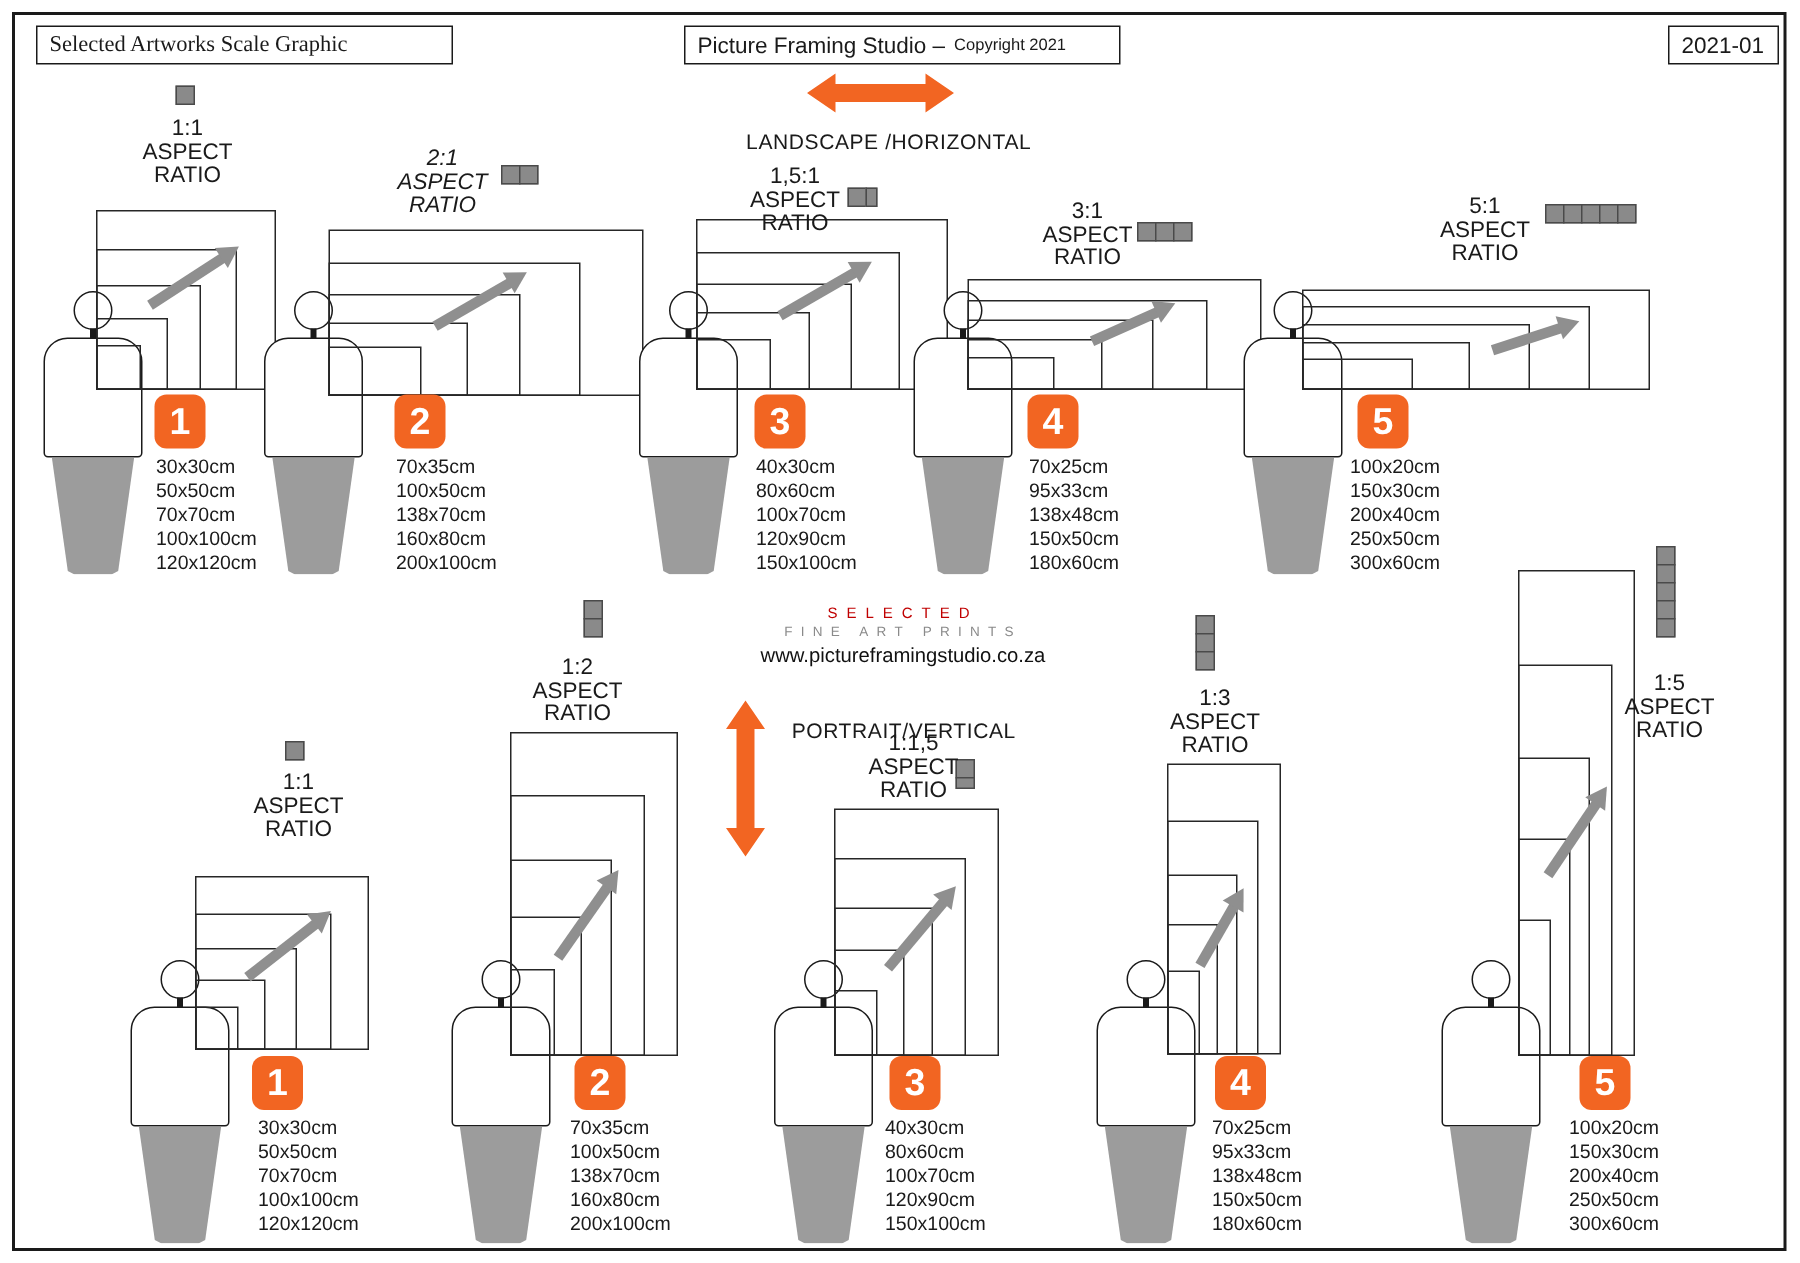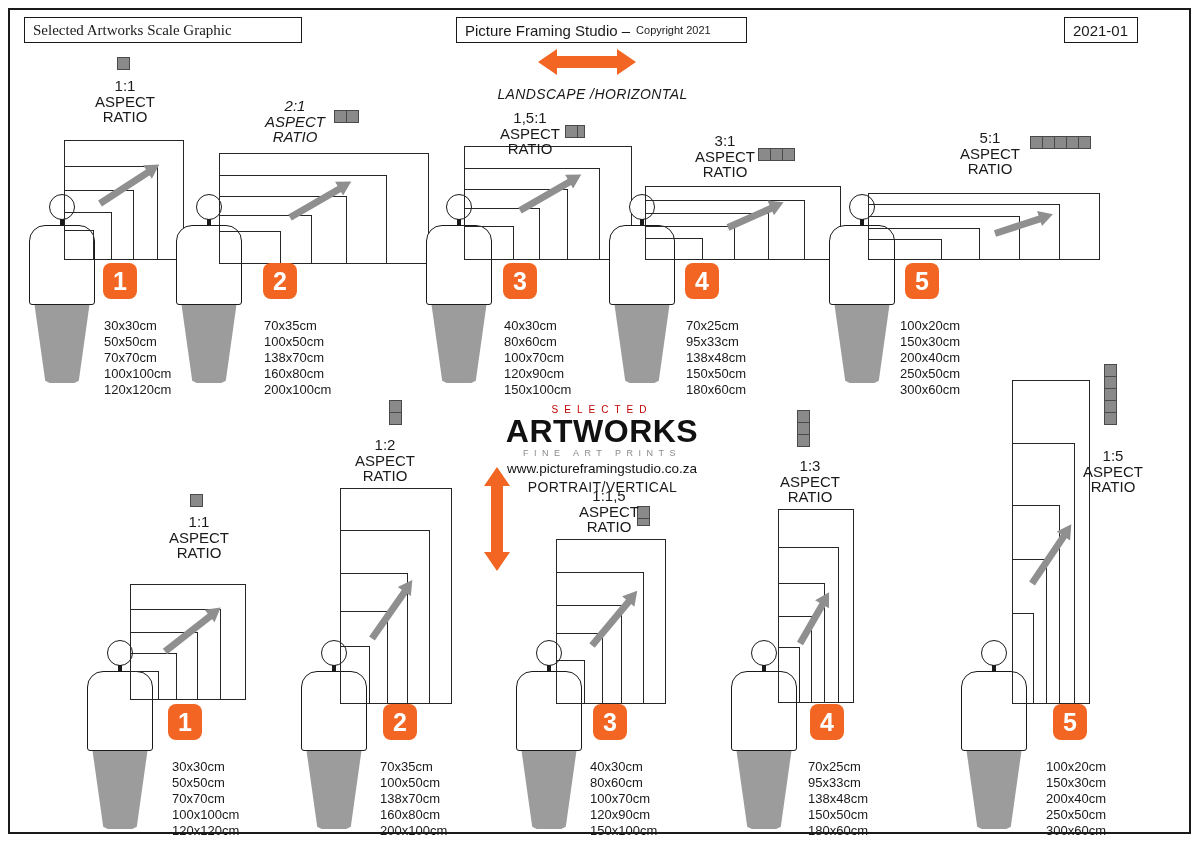--- a/index.html
+++ b/index.html
@@ -8,21 +8,21 @@
   .page-border { position:absolute; left:8px; top:8px; width:1183px; height:826px; border:2.5px solid #1a1a1a; pointer-events:none; }
   .hbox { position:absolute; top:17px; height:26px; border:1.5px solid #1a1a1a; background:#fff; display:flex; align-items:center; padding:0 8px; font-size:15px; white-space:nowrap; }
   .hbox .sub { font-size:11px; margin-left:6px; }
   .frame { position:absolute; border:1.5px solid #262626; background:transparent; }
   .person { position:absolute; width:72px; height:190px; }
   .p-head { position:absolute; left:23px; top:0; width:26px; height:26px; border-radius:50%; background:#fff; border:1.7px solid #1a1a1a; }
   .p-neck { position:absolute; left:34px; top:25px; width:4px; height:7px; background:#1a1a1a; }
   .p-torso { position:absolute; left:3px; top:31px; width:66px; height:80px; background:#fff; border:1.7px solid #1a1a1a; border-radius:16px 16px 3px 3px; }
   .p-lower { position:absolute; left:8px; top:111px; width:56px; height:78px; background:#9c9c9c; clip-path:polygon(1% 0,99% 0,80% 97%,72% 100%,28% 100%,20% 97%); }
   .badge { position:absolute; width:34px; height:36px; background:var(--orange,#F26522); border-radius:8px; color:#fff; font-weight:bold; font-size:25px; display:flex; align-items:center; justify-content:center; }
-  .sizes { position:absolute; font-size:13px; line-height:16px;margin-top:15px; }
+  .sizes { position:absolute; font-size:13px; line-height:16px; }
   .ratio-label { position:absolute; width:70px; font-size:15px; line-height:15.5px; text-align:center; }
   .cells { position:absolute; display:flex; }
   .cells.v { flex-direction:column; }
   .cell { width:13px; height:13px; background:#8a8a8a; border:1px solid #4a4a4a; flex:none; }
   .cells.h .cell + .cell { margin-left:-1px; }
   .cells.v .cell + .cell { margin-top:-1px; }
   .cell.half-w { width:8px; } .cell.half-h { height:8px; }
   .diag-arrow { position:absolute; width:58px; height:7px; background:#8f8f8f; transform-origin:left center; }
   .diag-arrow::after { content:""; position:absolute; right:-13px; top:-5px; width:0; height:0;
     border-left:14px solid #8f8f8f; border-top:8.5px solid transparent; border-bottom:8.5px solid transparent; }
@@ -40,31 +40,31 @@
 <div class="page-border"></div>
 
 <div>
   <div class="hbox" style="left:24px; width:278px;font-family:Liberation Serif, serif;">
     <span>Selected Artworks Scale Graphic</span>
   </div>
   <div class="hbox" style="left:456px; width:291px;">
     <span>Picture Framing Studio –</span>
     <span class="sub">Copyright 2021</span>
   </div>
-  <div class="hbox" style="left:1064px; width:74px;text-align:right;">
+  <div class="hbox" style="left:1112px; width:74px;text-align:right;">
     <span>2021-01</span>
   </div>
 </div>
 
 <div class="dbl-arrow" style="left:537px; top:46px;">
   <svg width="100" height="32" viewBox="0 0 100 32">
       <polygon points="1,16 20,3 20,10 80,10 80,3 99,16 80,29 80,22 20,22 20,29" fill="#F26522"></polygon>
     </svg>
 </div>
-<div class="center-label" style="left:490px; top:86px; width:205px;font-style:italic;">LANDSCAPE /HORIZONTAL</div>
+<div class="center-label" style="left:490px; top:86px; width:205px;">LANDSCAPE /HORIZONTAL</div>
 
 <div>
   <div class="person" style="left:26px; top:194px;">
     <div class="p-head"></div>
       <div class="p-neck"></div>
     <div class="p-torso"></div>
       <div class="p-lower"></div>
   </div>
   <div class="frame" style="left:64px; top:140px; width:120px; height:120px;"></div>
   <div class="frame" style="left:64px; top:166px; width:94px;  height:94px;"></div>
@@ -217,21 +217,20 @@
     <div>100x20cm</div>
     <div>150x30cm</div>
     <div>200x40cm</div>
     <div>250x50cm</div>
     <div>300x60cm</div>
   </div>
 </div>
 
 <div class="logo">
   <div class="logo-selected">SELECTED</div>
-  <div class="logo-artworks">ARTWORKS</div>
   <div class="logo-fine">FINE ART PRINTS</div>
   <div class="logo-url">www.pictureframingstudio.co.za</div>
 </div>
 <div class="center-label" style="left:490px; top:479px; width:225px;text-align:center;">PORTRAIT/VERTICAL</div>
 <div class="dbl-arrow" style="left:481px; top:466px;">
   <svg width="32" height="106" viewBox="0 0 32 106">
       <polygon points="16,1 29,20 22,20 22,86 29,86 16,105 3,86 10,86 10,20 3,20" fill="#F26522"></polygon>
     </svg>
 </div>
 

